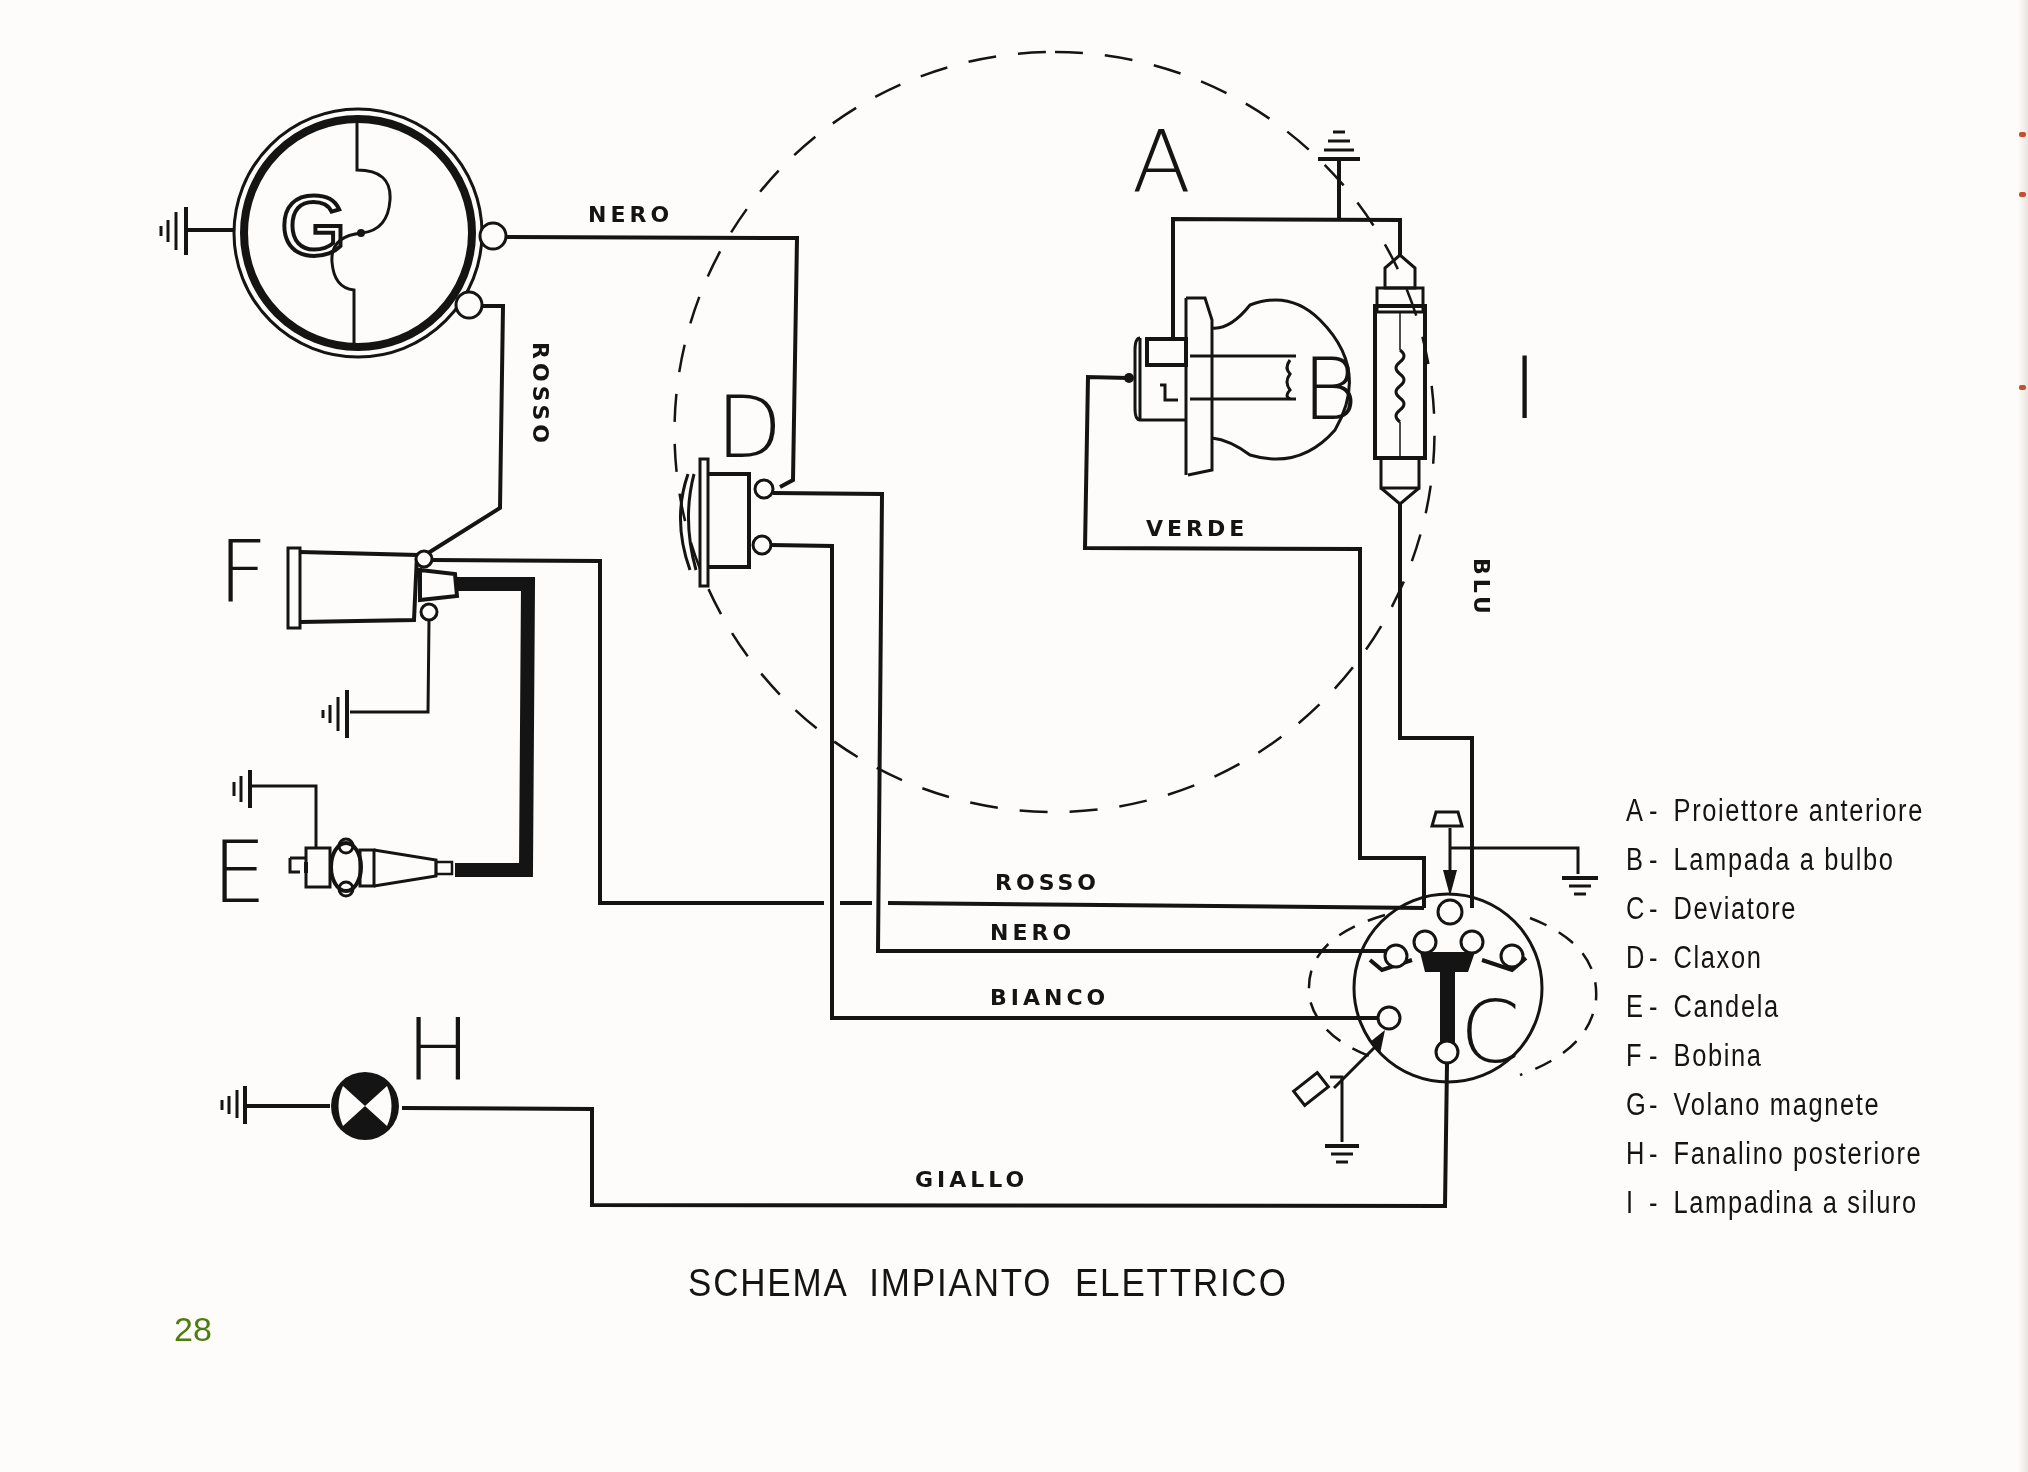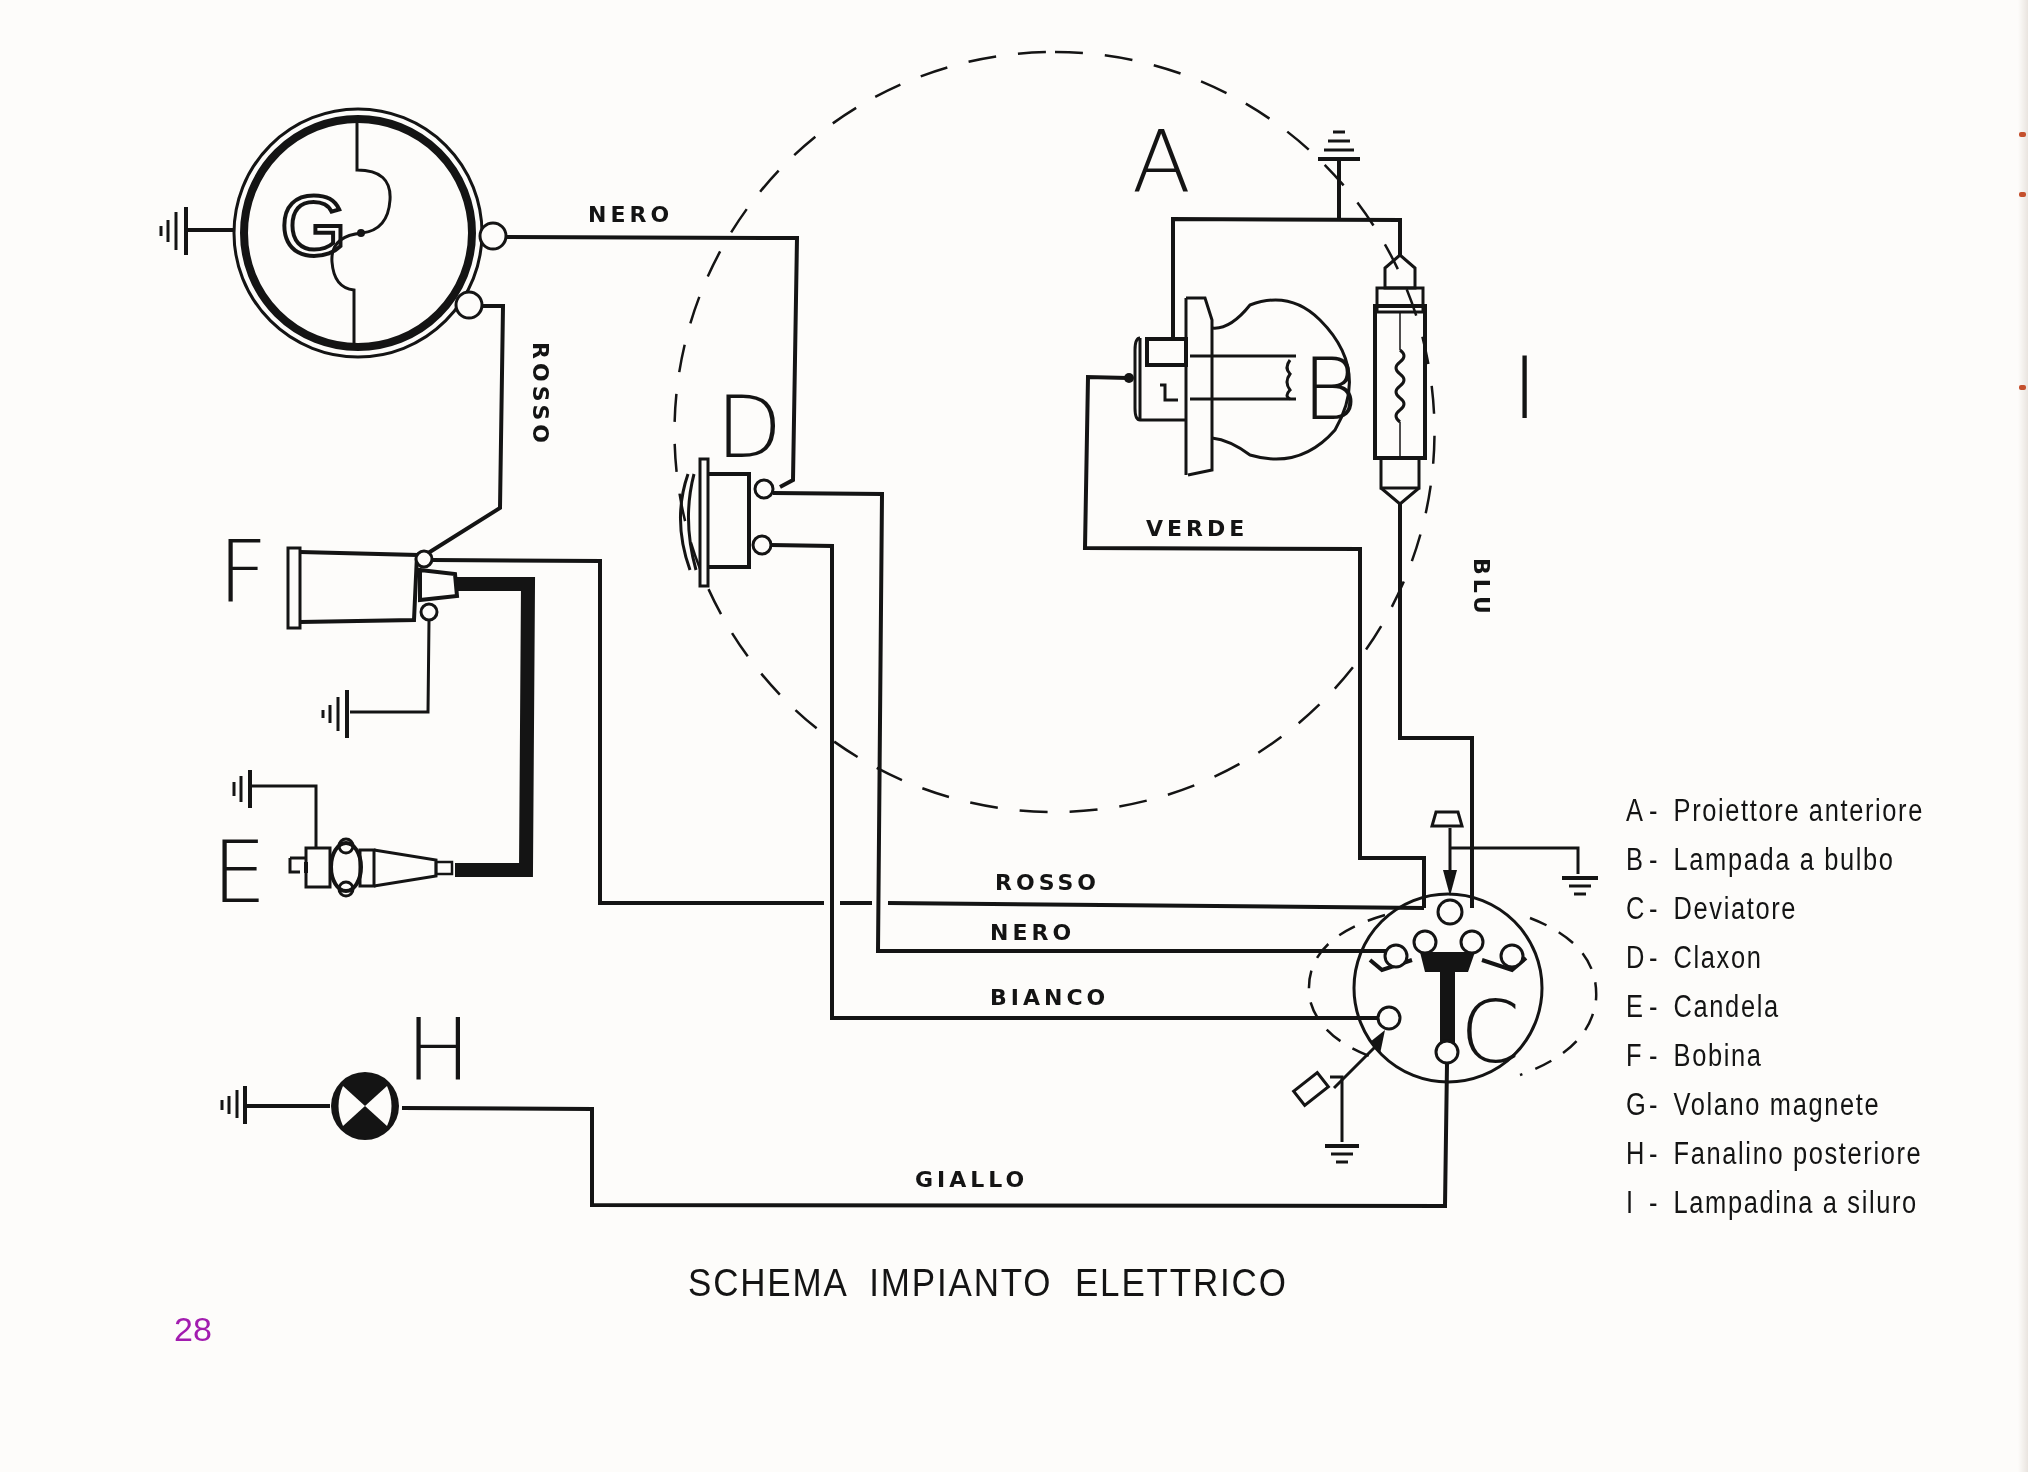--- a/index.html
+++ b/index.html
@@ -11,21 +11,21 @@
   .dash2 { fill:none; stroke:#141414; stroke-width:2.5; stroke-dasharray:18 14; }
   .thick { fill:none; stroke:#141414; stroke-width:14; }
   .wlabel { font-family:"DejaVu Sans", sans-serif; font-weight:bold; font-size:22px; fill:#141414; letter-spacing:4px; }
   .letter { font-family:"Liberation Sans", sans-serif; font-size:86px; fill:none; stroke:#141414; stroke-width:4; }
   .letterfill { font-family:"DejaVu Sans", sans-serif; font-size:86px; fill:#141414; font-weight:200; }
   .legend { position:absolute; left:1626px; top:786px; font-family:"Liberation Sans", sans-serif; font-size:31px; color:#141414; transform:scaleX(0.82); transform-origin:left top; }
   .legend .row { height:49px; line-height:49px; white-space:nowrap; letter-spacing:2px; }
   .legend .key { display:inline-block; width:28px; }
   .legend .sep { display:inline-block; width:30px; }
   .title { position:absolute; left:688px; top:1262px; font-family:"Liberation Sans", sans-serif; font-size:38px; color:#141414; letter-spacing:2px; word-spacing:12px; transform:scaleX(0.92); transform-origin:left top; }
-  .pagenum { position:absolute; left:174px; top:1310px; font-family:"Liberation Sans", sans-serif; font-size:34px; color:#a21caf; }
+  .pagenum { position:absolute; left:174px; top:1310px; font-family:"Liberation Sans", sans-serif; font-size:34px; color:#4d7c0f; }
   .edge { position:absolute; right:0; top:0; width:10px; height:1472px; background:linear-gradient(to right, #fdfcfa, #e9e4df); }
   .redmark { position:absolute; right:2px; width:7px; height:5px; background:#c4502d; border-radius:2px; }
 </style>
 </head>
 <body>
 
 <svg id="diagram" width="2028" height="1472" viewBox="0 0 2028 1472">
 
   <path class="dash" d="M 1055 52 A 380 380 0 1 1 1054 52" transform="translate(0,0)"></path>
 

